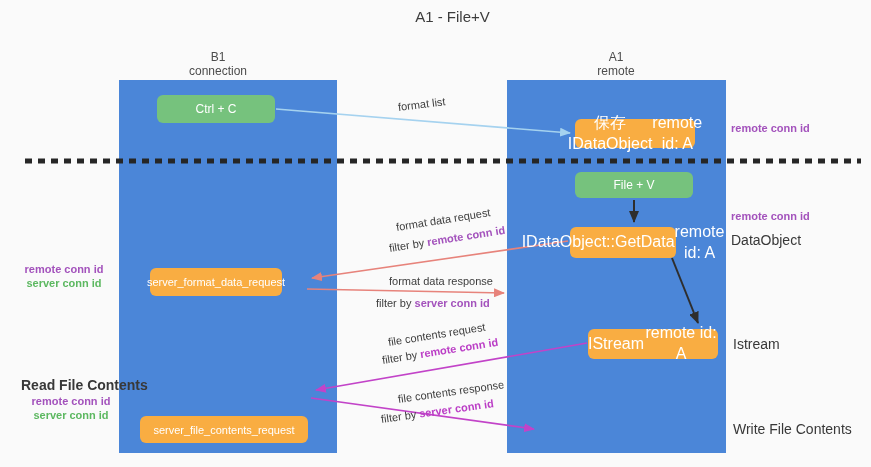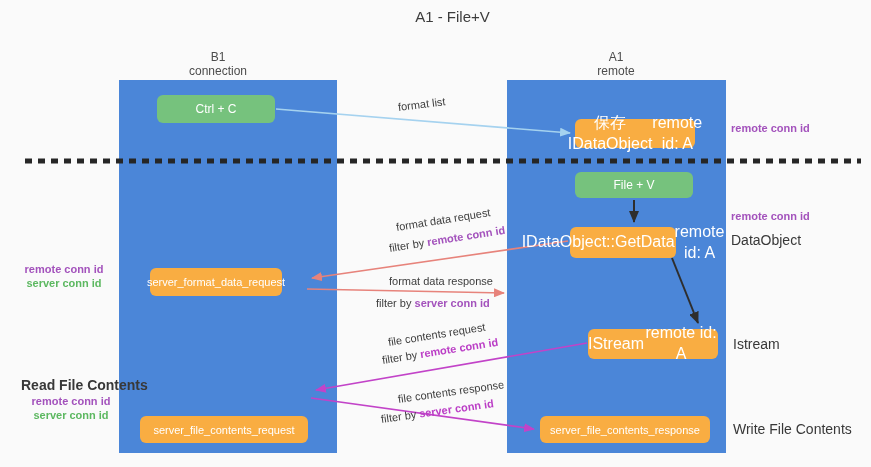--- a/index.html
+++ b/index.html
@@ -109,23 +109,20 @@
 
   <div class="node orange two-line" style="left:588px; top:329px; width:130px; height:30px;">
     <span>IStream</span>
     <span>remote id: A</span>
   </div>
 
   <div class="node orange" style="left:140px; top:382px; width:168px; height:27px;margin-top:34px;">
     <span>server_file_contents_request</span>
   </div>
 
-  <div class="node orange" style="left:540px; top:416px; width:170px; height:27px;">
-    <span>server_file_contents_response</span>
-  </div>
 
   <div class="side-label purple" style="left:731px; top:122px;">remote conn id</div>
   <div class="side-label purple" style="left:731px; top:210px;">remote conn id</div>
   <div class="side-label plain" style="left:731px; top:232px;">DataObject</div>
   <div class="side-label plain" style="left:733px; top:336px;">Istream</div>
   <div class="side-label plain" style="left:733px; top:421px;">Write File Contents</div>
 
   <div class="side-label stack" style="left:14px; top:262px; width:100px;">
     <div class="purple">remote conn id</div>
     <div class="greenlbl">server conn id</div>

